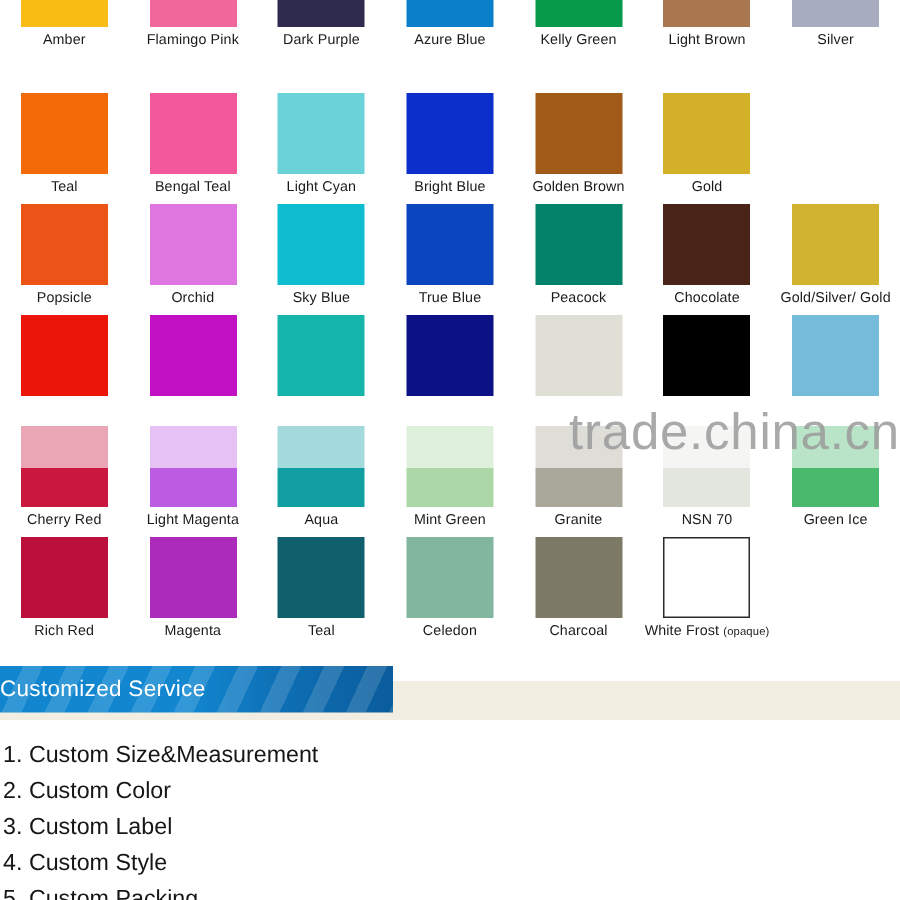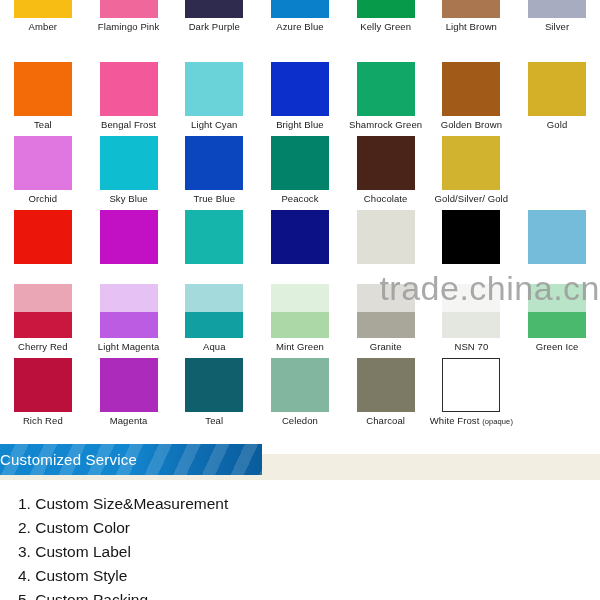--- a/index.html
+++ b/index.html
@@ -128,21 +128,21 @@
   
   #service-list{
     position:absolute;
     left:0;
     top:492px;
     width:600px;
   }
   .li{
     font-size:15.5px;
     color:#161616;
-    padding-left:18px;
+    padding-left:2px;
     height:24px;
     line-height:24px;
     white-space:nowrap;
   }
   .li .num{ display:inline; }
   .li .txt{ display:inline; }
 </style>
 </head>
 <body>
 
@@ -177,44 +177,44 @@
         <div class="label">Silver</div>
       </div>
     </div>
     <div class="row">
       <div class="cell">
         <div class="swatch" style="background: rgb(243, 107, 8);"></div>
         <div class="label">Teal</div>
       </div>
       <div class="cell">
         <div class="swatch" style="background: rgb(242, 88, 154);"></div>
-        <div class="label">Bengal Frost</div>
+        <div class="label">Bengal Teal</div>
       </div>
       <div class="cell">
         <div class="swatch" style="background: rgb(106, 211, 218);"></div>
         <div class="label">Light  Cyan</div>
       </div>
       <div class="cell">
         <div class="swatch" style="background: rgb(12, 46, 203);"></div>
         <div class="label">Bright Blue</div>
       </div>
       <div class="cell">
-        <div class="swatch" style="background: rgb(17, 167, 102);"></div>
-        <div class="label">Shamrock  Green</div>
-      </div>
-      <div class="cell">
         <div class="swatch" style="background: rgb(162, 90, 24);"></div>
         <div class="label">Golden Brown</div>
       </div>
       <div class="cell">
         <div class="swatch" style="background: rgb(211, 176, 40);"></div>
         <div class="label">Gold</div>
       </div>
     </div>
     <div class="row">
+      <div class="cell">
+        <div class="swatch" style="background: rgb(236, 83, 23);"></div>
+        <div class="label">Popsicle</div>
+      </div>
       <div class="cell">
         <div class="swatch" style="background: rgb(224, 119, 225);"></div>
         <div class="label">Orchid</div>
       </div>
       <div class="cell">
         <div class="swatch" style="background: rgb(14, 189, 208);"></div>
         <div class="label">Sky Blue</div>
       </div>
       <div class="cell">
         <div class="swatch" style="background: rgb(11, 70, 191);"></div>

